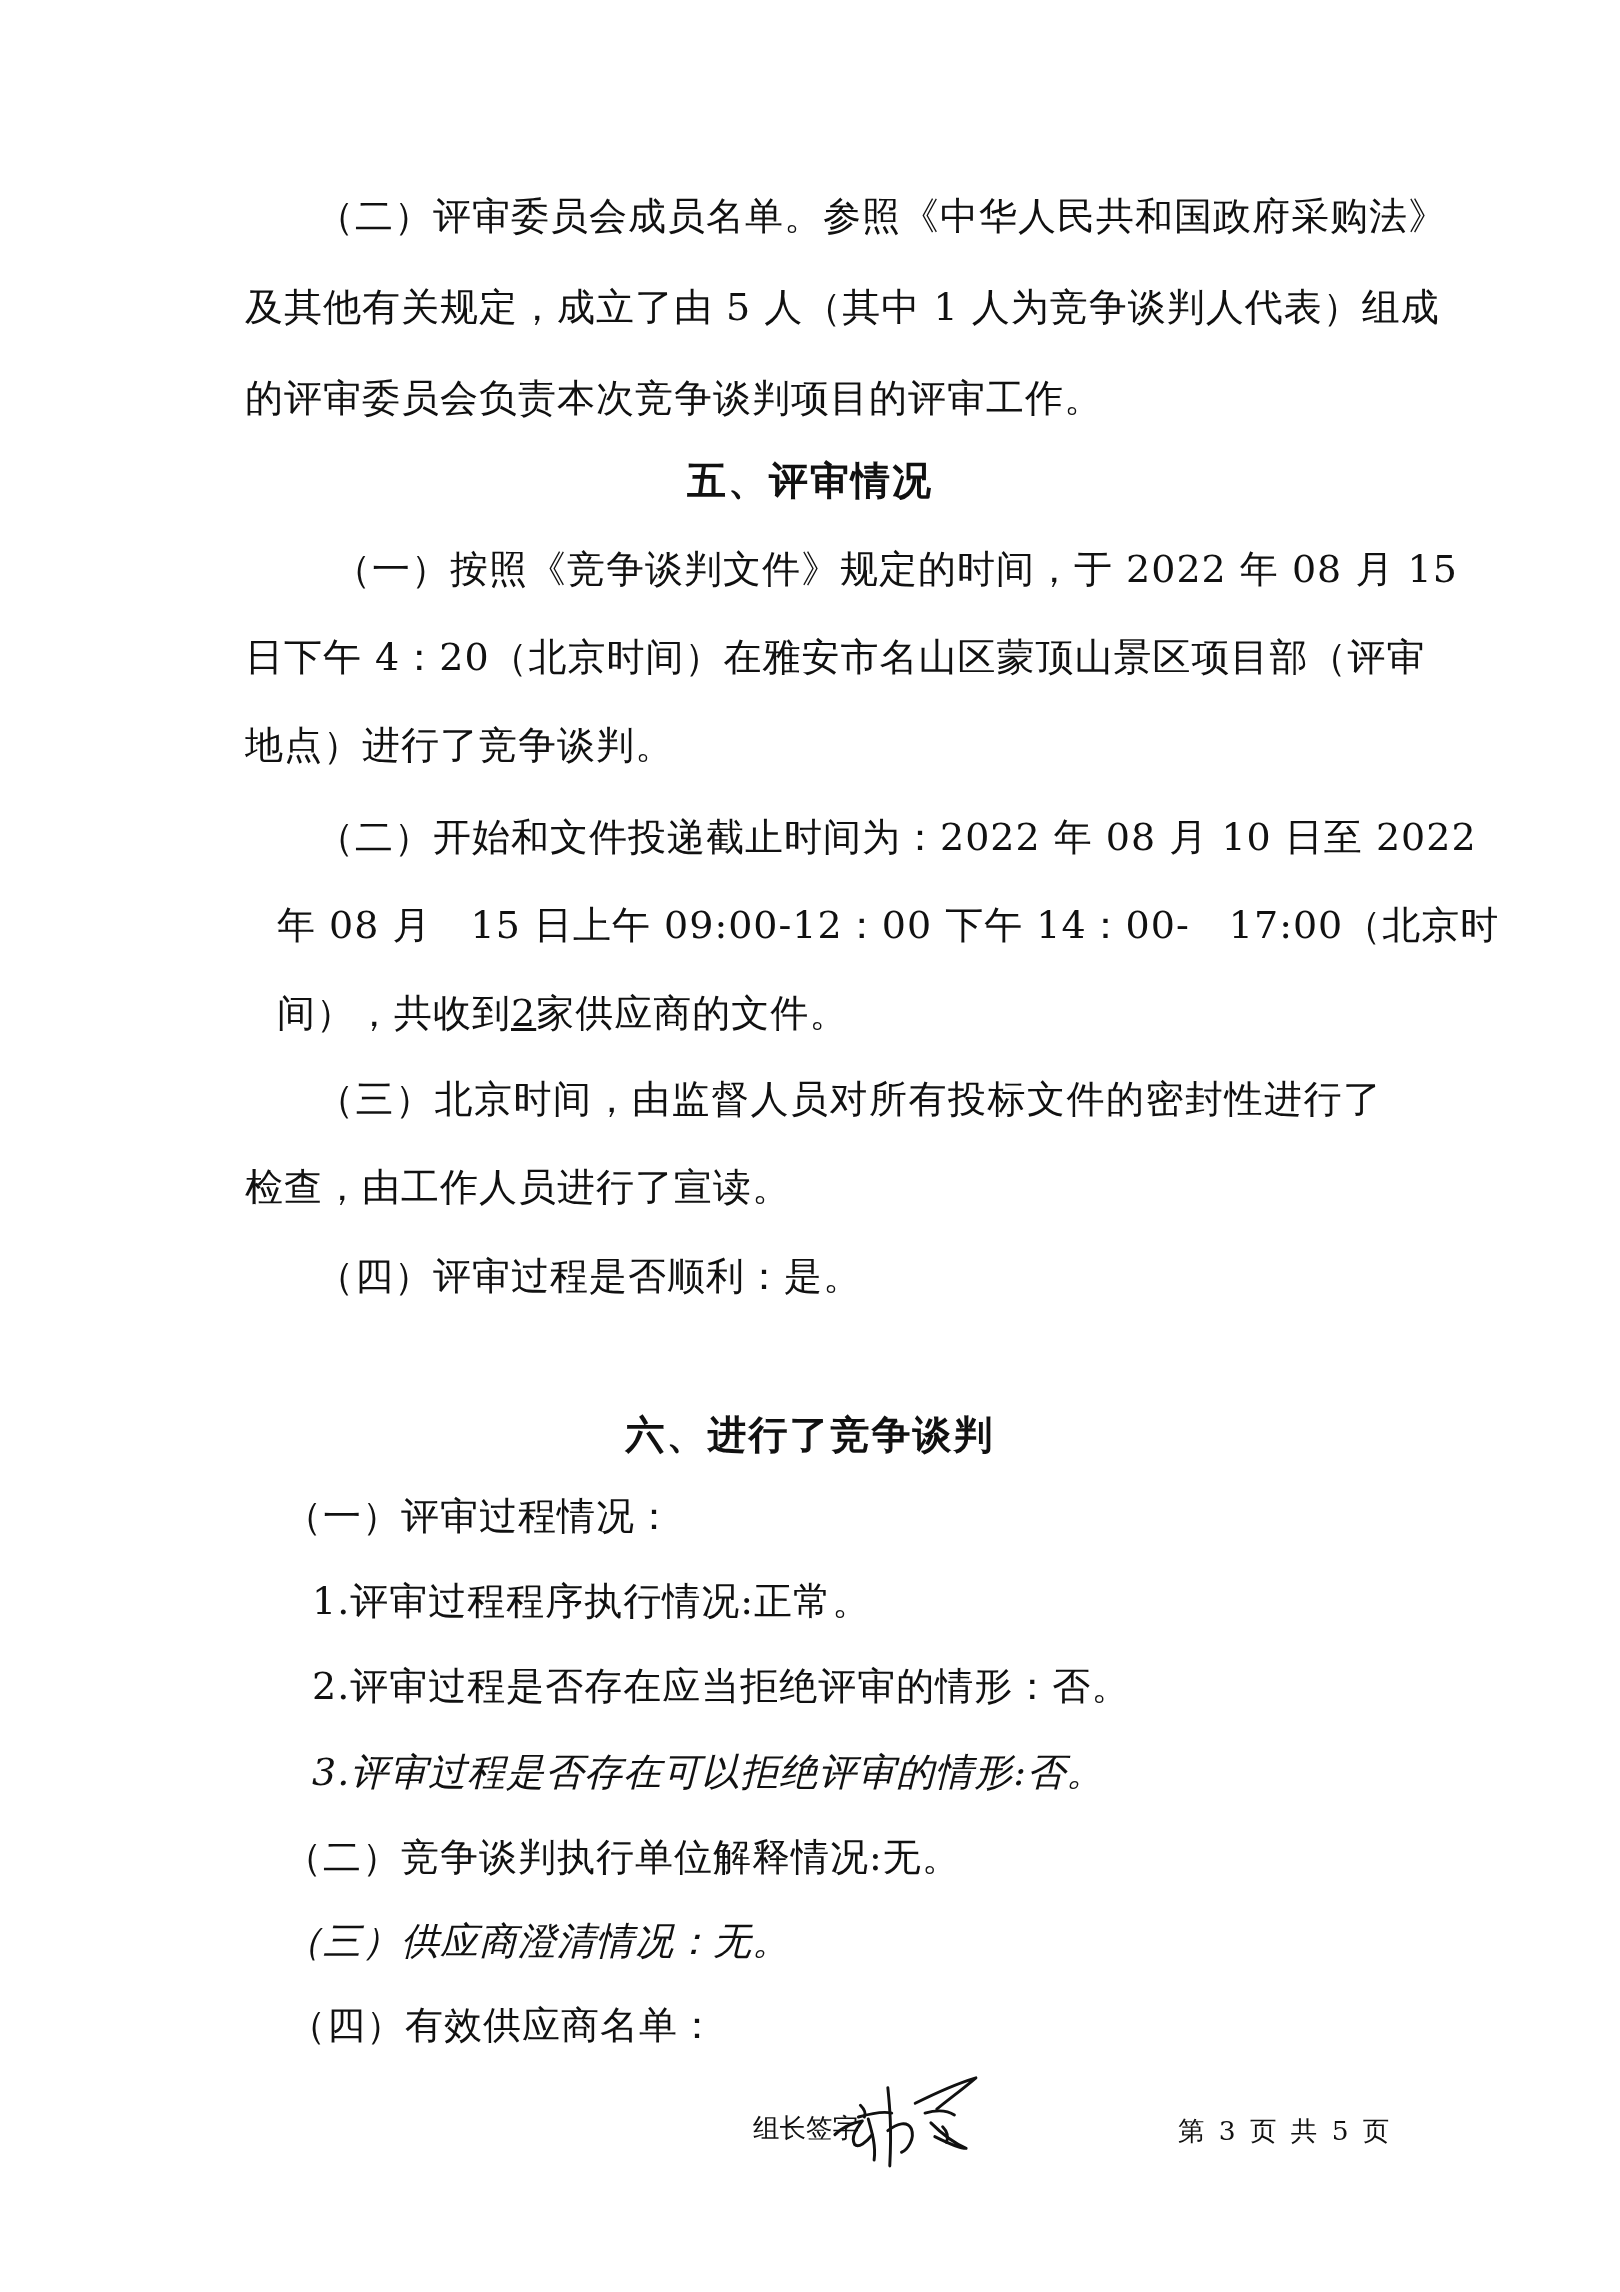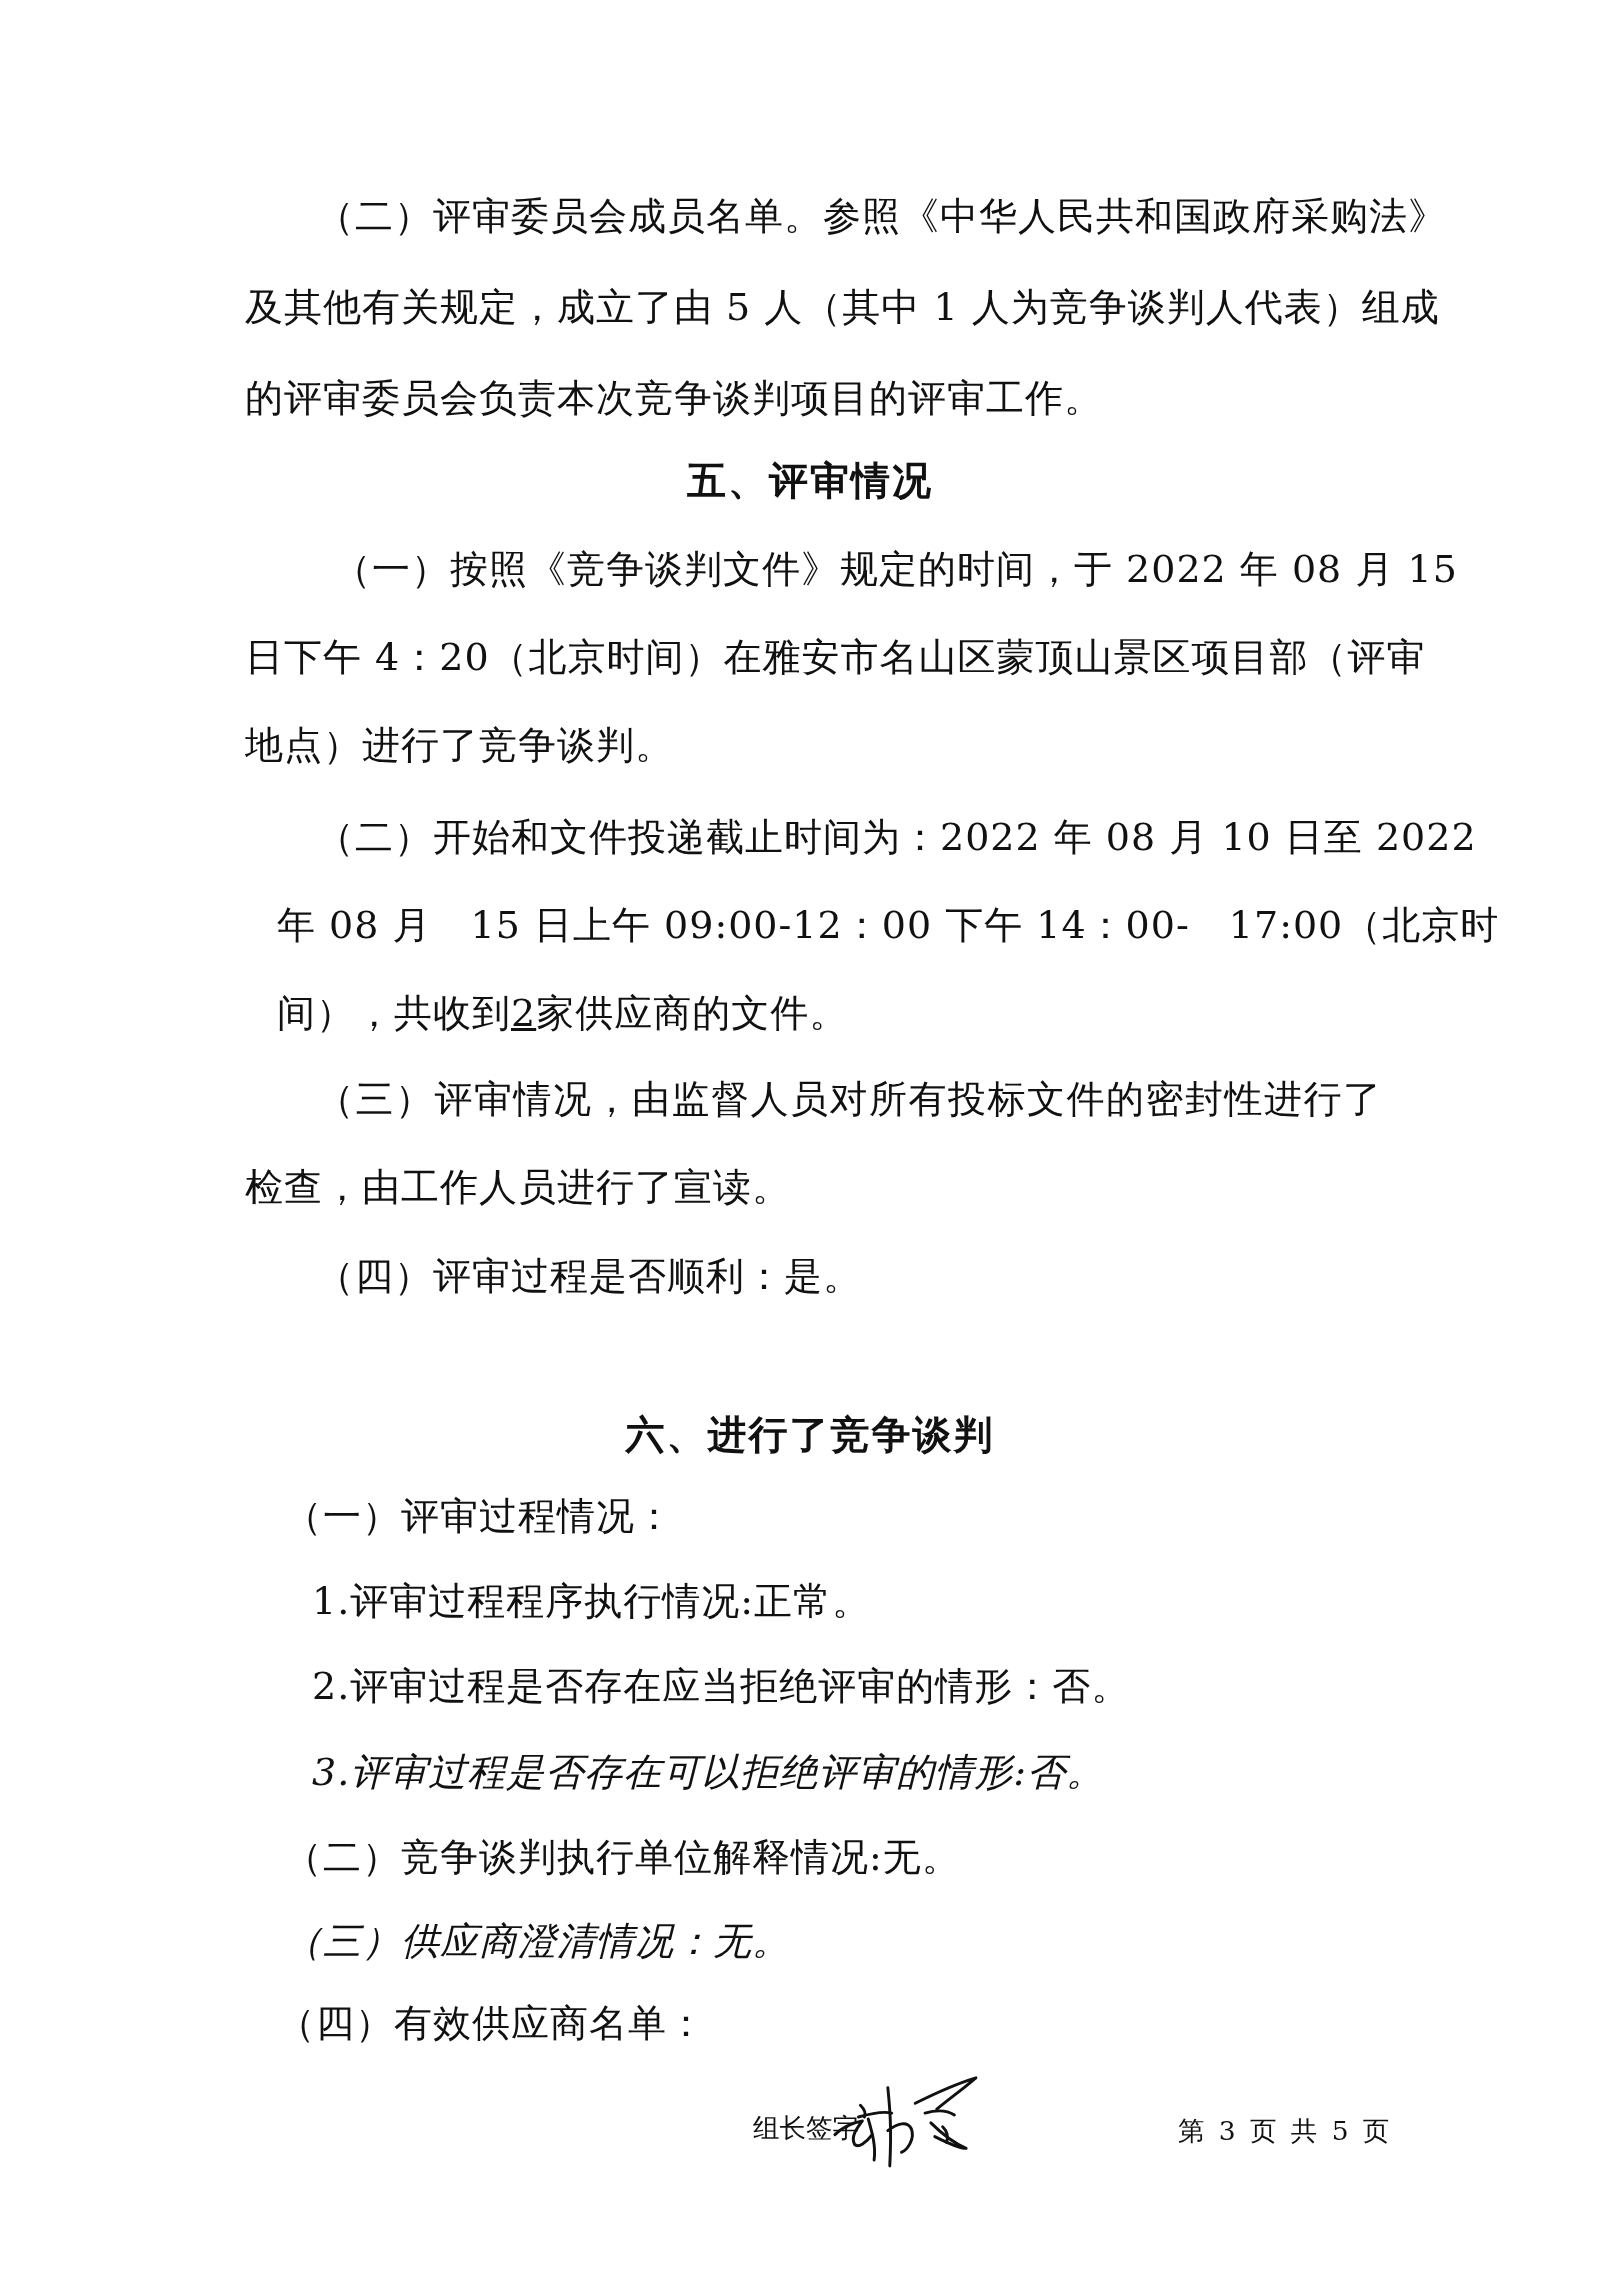--- a/index.html
+++ b/index.html
@@ -23,34 +23,34 @@
 <div class="heading" style="top:457px;">五、评审情况</div>
 
 <div class="line justify" style="left:333px; top:546px; width:1047px;">（一）按照《竞争谈判文件》规定的时间，于 2022 年 08 月 15</div>
 <div class="line justify" style="left:245px; top:634px; width:1137px;">日下午 4：20（北京时间）在雅安市名山区蒙顶山景区项目部（评审</div>
 <div class="line" style="left:245px; top:722px;">地点）进行了竞争谈判。</div>
 
 <div class="line justify" style="left:316px; top:814px; width:1064px;">（二）开始和文件投递截止时间为：2022 年 08 月 10 日至 2022</div>
 <div class="line justify" style="left:277px; top:902px; width:1103px;">年 08 月　15 日上午 09:00-12：00 下午 14：00-　17:00（北京时</div>
 <div class="line" style="left:277px; top:990px;"><span>间），共收到</span><span class="u">2</span><span>家供应商的文件。</span></div>
 
-<div class="line justify" style="left:316px; top:1076px; width:1066px;">（三）评审情况，由监督人员对所有投标文件的密封性进行了</div>
+<div class="line justify" style="left:316px; top:1076px; width:1066px;">（三）北京时间，由监督人员对所有投标文件的密封性进行了</div>
 <div class="line" style="left:245px; top:1164px;">检查，由工作人员进行了宣读。</div>
 
 <div class="line" style="left:316px; top:1253px;">（四）评审过程是否顺利：是。</div>
 
 <div class="heading" style="top:1411px;">六、进行了竞争谈判</div>
 
 <div class="line" style="left:284px; top:1493px;">（一）评审过程情况：</div>
 <div class="line" style="left:312px; top:1578px;">1.评审过程程序执行情况:正常。</div>
 <div class="line" style="left:312px; top:1663px;">2.评审过程是否存在应当拒绝评审的情形：否。</div>
 <div class="line" style="left:312px; top:1749px;font-style:italic;">3.评审过程是否存在可以拒绝评审的情形:否。</div>
 <div class="line" style="left:284px; top:1834px;">（二）竞争谈判执行单位解释情况:无。</div>
 <div class="line" style="left:284px; top:1918px;font-style:italic;">（三）供应商澄清情况：无。</div>
-<div class="line" style="left:277px; top:2002px;font-family:Liberation Mono, monospace;">（四）有效供应商名单：</div>
+<div class="line" style="left:288px; top:2002px;">（四）有效供应商名单：</div>
 
 <div class="footer-label" style="left:753px; top:2115px;font-family:Liberation Mono, monospace;">组长签字</div>
 <svg class="signature" style="left:833px; top:2058px;" width="186" height="118" viewBox="0 0 190 120">
   <g fill="none" stroke="#111" stroke-width="3" stroke-linecap="round" stroke-linejoin="round">
     <path d="M2 78 C10 70 20 66 30 64 C24 72 18 80 22 88 C26 92 34 86 40 78"></path>
     <path d="M28 48 C32 52 34 56 32 60"></path>
     <path d="M26 60 C40 56 52 54 60 56"></path>
     <path d="M36 62 C40 76 44 90 42 104"></path>
     <path d="M56 30 C58 50 60 70 58 110"></path>
     <path d="M56 74 C66 66 76 64 80 72 C84 82 76 94 70 96"></path>

